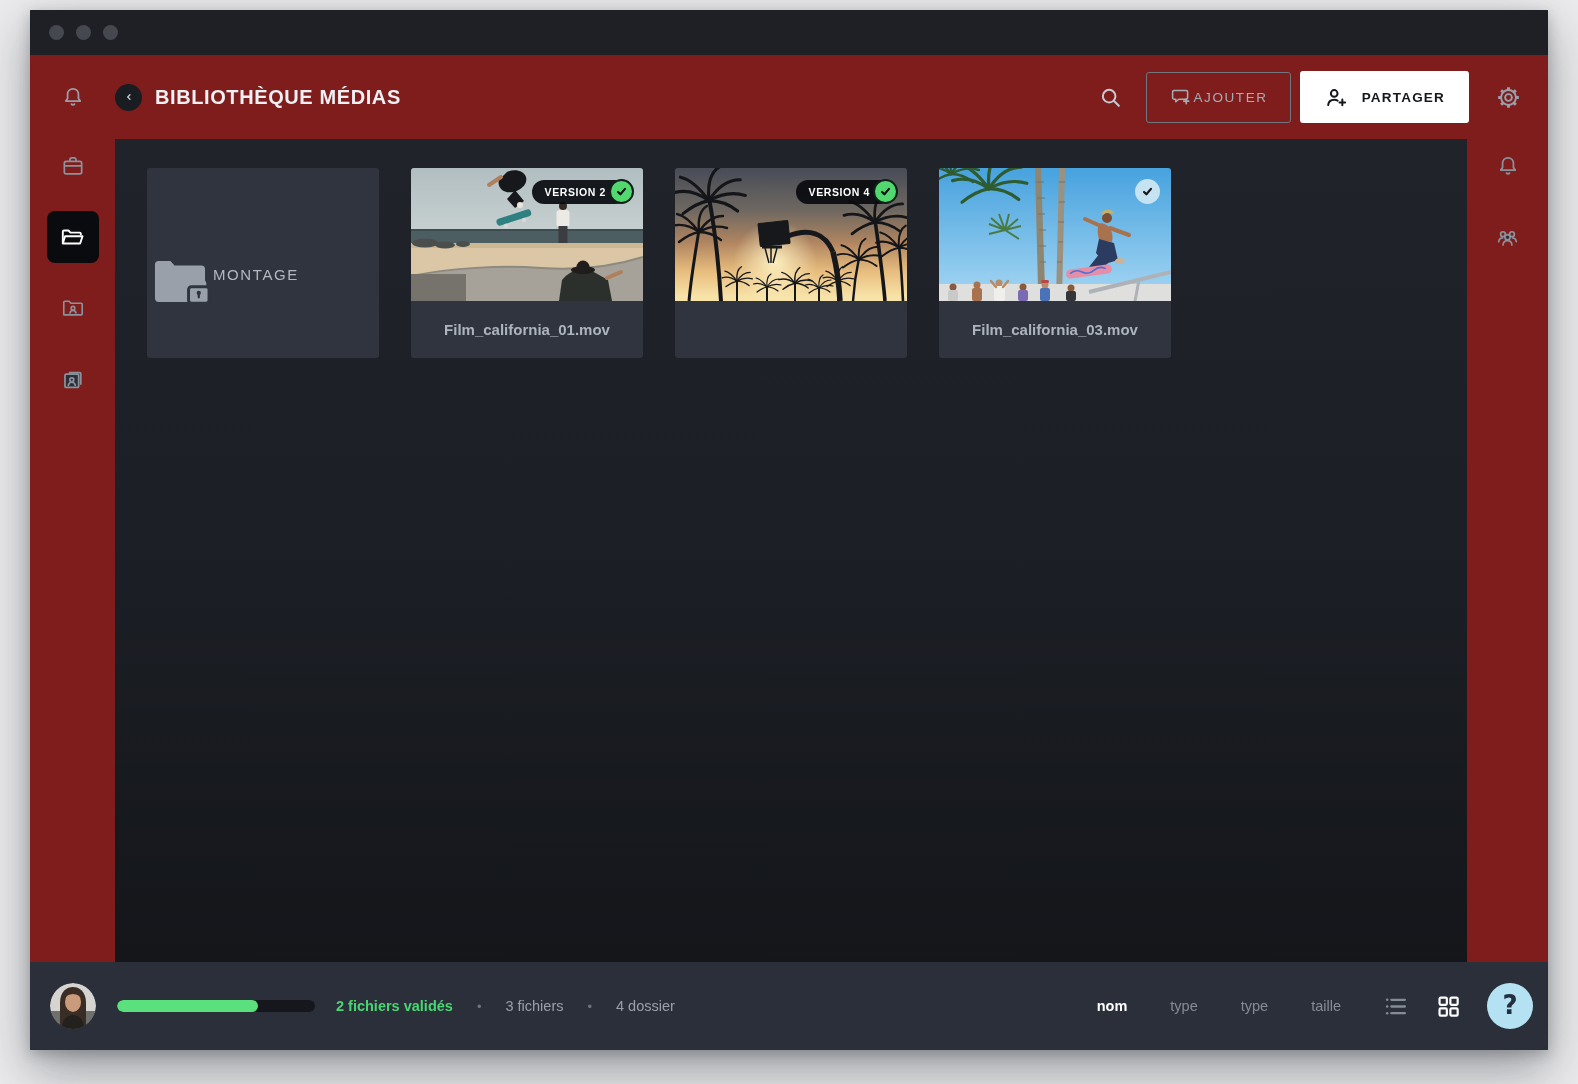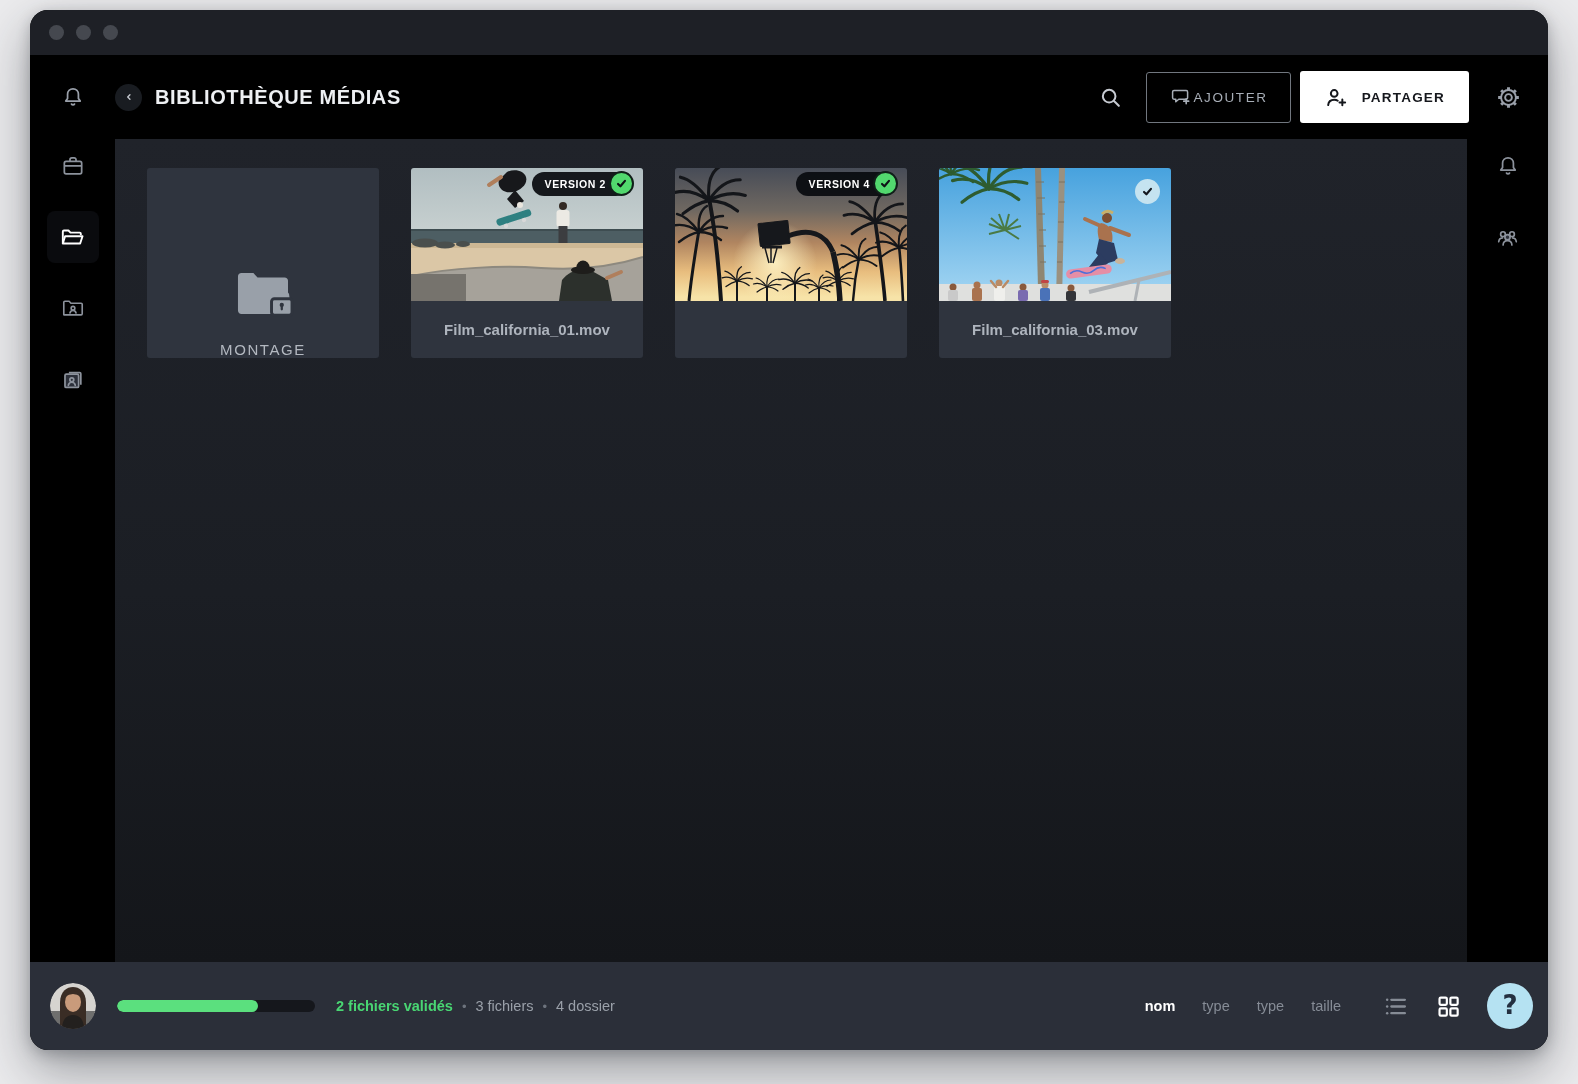--- a/index.html
+++ b/index.html
@@ -3,21 +3,21 @@
 <meta charset="utf-8">
 <style>
   * { margin:0; padding:0; box-sizing:border-box; }
   html,body { width:1578px; height:1084px; }
   body { font-family:"Liberation Sans", sans-serif; background:#ebebed; overflow:hidden; }
 
   .page { position:relative; width:1578px; height:1084px; background:#ebebed; }
 
   .window {
     position:absolute; left:30px; top:10px; width:1518px; height:1040px;
-    border-radius:18px; overflow:hidden; background:#000000;
+    border-radius:1px; overflow:hidden; background:#7f1d1d;
     box-shadow:0 20px 50px rgba(30,34,42,.40), 0 4px 14px rgba(30,34,42,.25);
     display:flex; flex-direction:column;
   }
 
   
   .titlebar { height:45px; flex:0 0 45px; background:#1e2026; display:flex; align-items:center; padding-left:19px; gap:12px; }
   .tl-dot { width:15px; height:15px; border-radius:50%; background:#45484f; }
 
   
   .header { height:84px; flex:0 0 84px; display:flex; align-items:center; }
@@ -51,50 +51,50 @@
 
   .content {
     flex:1; min-width:0;
     background:linear-gradient(180deg, #20232a 0%, #1b1e24 55%, #14161a 100%);
     padding:29px 0 0 32px;
     display:flex; align-items:flex-start; gap:32px;
   }
 
   
   .card { width:232px; height:190px; border-radius:3px; overflow:hidden; background:#2f343e; cursor:pointer; position:relative; flex:0 0 232px; }
-  .folder-card { display:flex; flex-direction:column; align-items:center;justify-content:flex-end; }
+  .folder-card { display:flex; align-items:center; }
   .folder-card svg { margin-top:27px; }
   .folder-name { margin-top:22px; color:#b3b8c0; font-size:15px; letter-spacing:1.6px; }
 
   .thumb { position:relative; width:232px; height:133px; overflow:hidden; }
   .thumb svg.scene { display:block; width:232px; height:133px; }
   .file-label { height:57px; display:flex; align-items:center; justify-content:center; color:#aeb4bd; font-size:15px;font-weight:bold; }
 
-  .badge-row { position:absolute; top:3px; right:9px; display:flex; align-items:center; }
+  .badge-row { position:absolute; top:11px; right:9px; display:flex; align-items:center; }
   .version-pill {
     height:24px; display:flex; align-items:center;
     background:rgba(9,11,15,.93); color:#ffffff; border-radius:12px;
     padding:0 22px 0 13px; margin-right:-19px;
     font-size:10.5px; font-weight:700; letter-spacing:.6px; white-space:nowrap;
   }
   .check-circle { width:25px; height:25px; border-radius:50%; display:grid; place-items:center; z-index:1; }
   .check-green { background:#52d86e; border:2px solid rgba(9,11,15,.9); color:#10281a; }
   .check-light { position:absolute; top:11px; right:11px; background:#c5e3f0; color:#1b222d; }
 
   
   .footer { height:88px; flex:0 0 88px; display:flex; align-items:center; padding:0 15px 0 20px; background:#2b2f39; }
   .avatar { width:46px; height:46px; border-radius:50%; overflow:hidden; flex:0 0 46px; cursor:pointer; }
   .progress-track { width:198px; height:12px; border-radius:6px; background:#15171c; margin-left:21px; overflow:hidden; flex:0 0 198px; }
   .progress-fill { height:100%; border-radius:6px; background:#5be07e; }
-  .stats { margin-left:21px; font-size:14.5px; display:flex; align-items:center; gap:9px; white-space:nowrap; }
+  .stats { margin-left:21px; font-size:14.5px; display:flex; align-items:center; gap:24px; white-space:nowrap; }
   .stat-green { color:#49d673; font-weight:700; }
   .stat-sep { color:#6d737d; font-size:13px; }
   .stat-gray { color:#9aa0a9; }
   .footer-spacer { flex:1; }
-  .sort-group { display:flex; align-items:center; gap:27px; font-size:14.5px; }
+  .sort-group { display:flex; align-items:center; gap:43px; font-size:14.5px; }
   .sort-opt { background:none; border:none; color:#868c96; font-size:14.5px; cursor:pointer; font-family:"Liberation Sans", sans-serif; }
   .sort-opt.active { color:#ffffff; font-weight:700; }
   .view-btn { background:none; border:none; cursor:pointer; display:grid; place-items:center; }
   .view-list { color:#868c96; margin-left:42px; }
   .view-grid { color:#ffffff; margin-left:28px; }
   .help-btn {
     width:46px; height:46px; border-radius:50%; margin-left:26px;
     background:#b5e2f2; color:#243040; border:none; cursor:pointer;
     font-size:26px; font-weight:700; display:grid; place-items:center;
     font-family:"DejaVu Sans", sans-serif; padding-bottom:2px;

